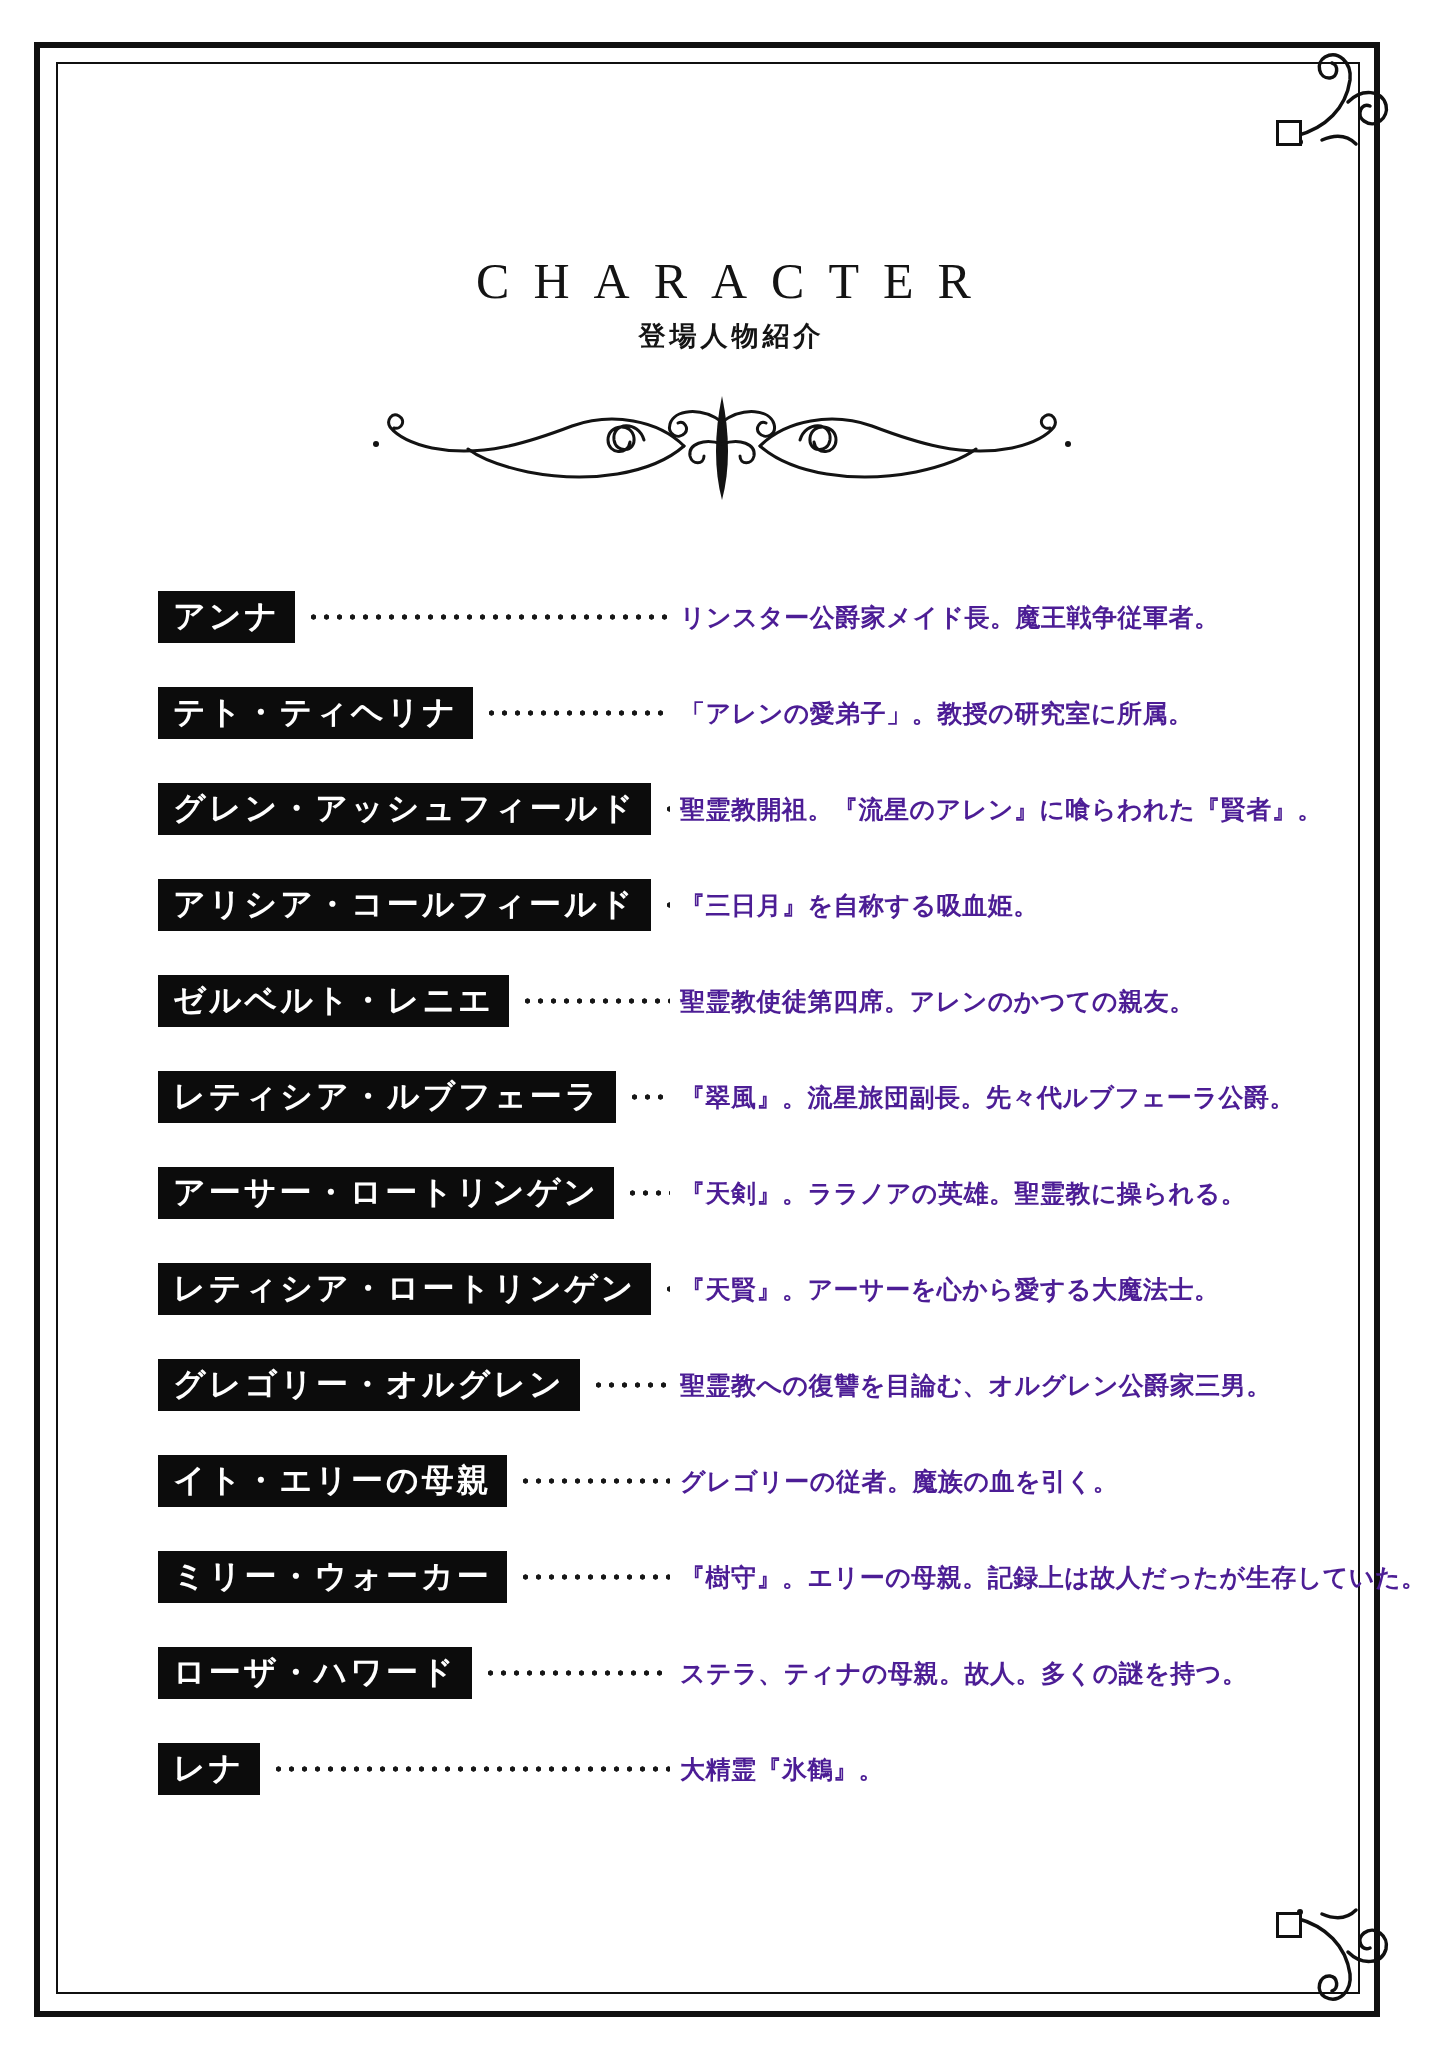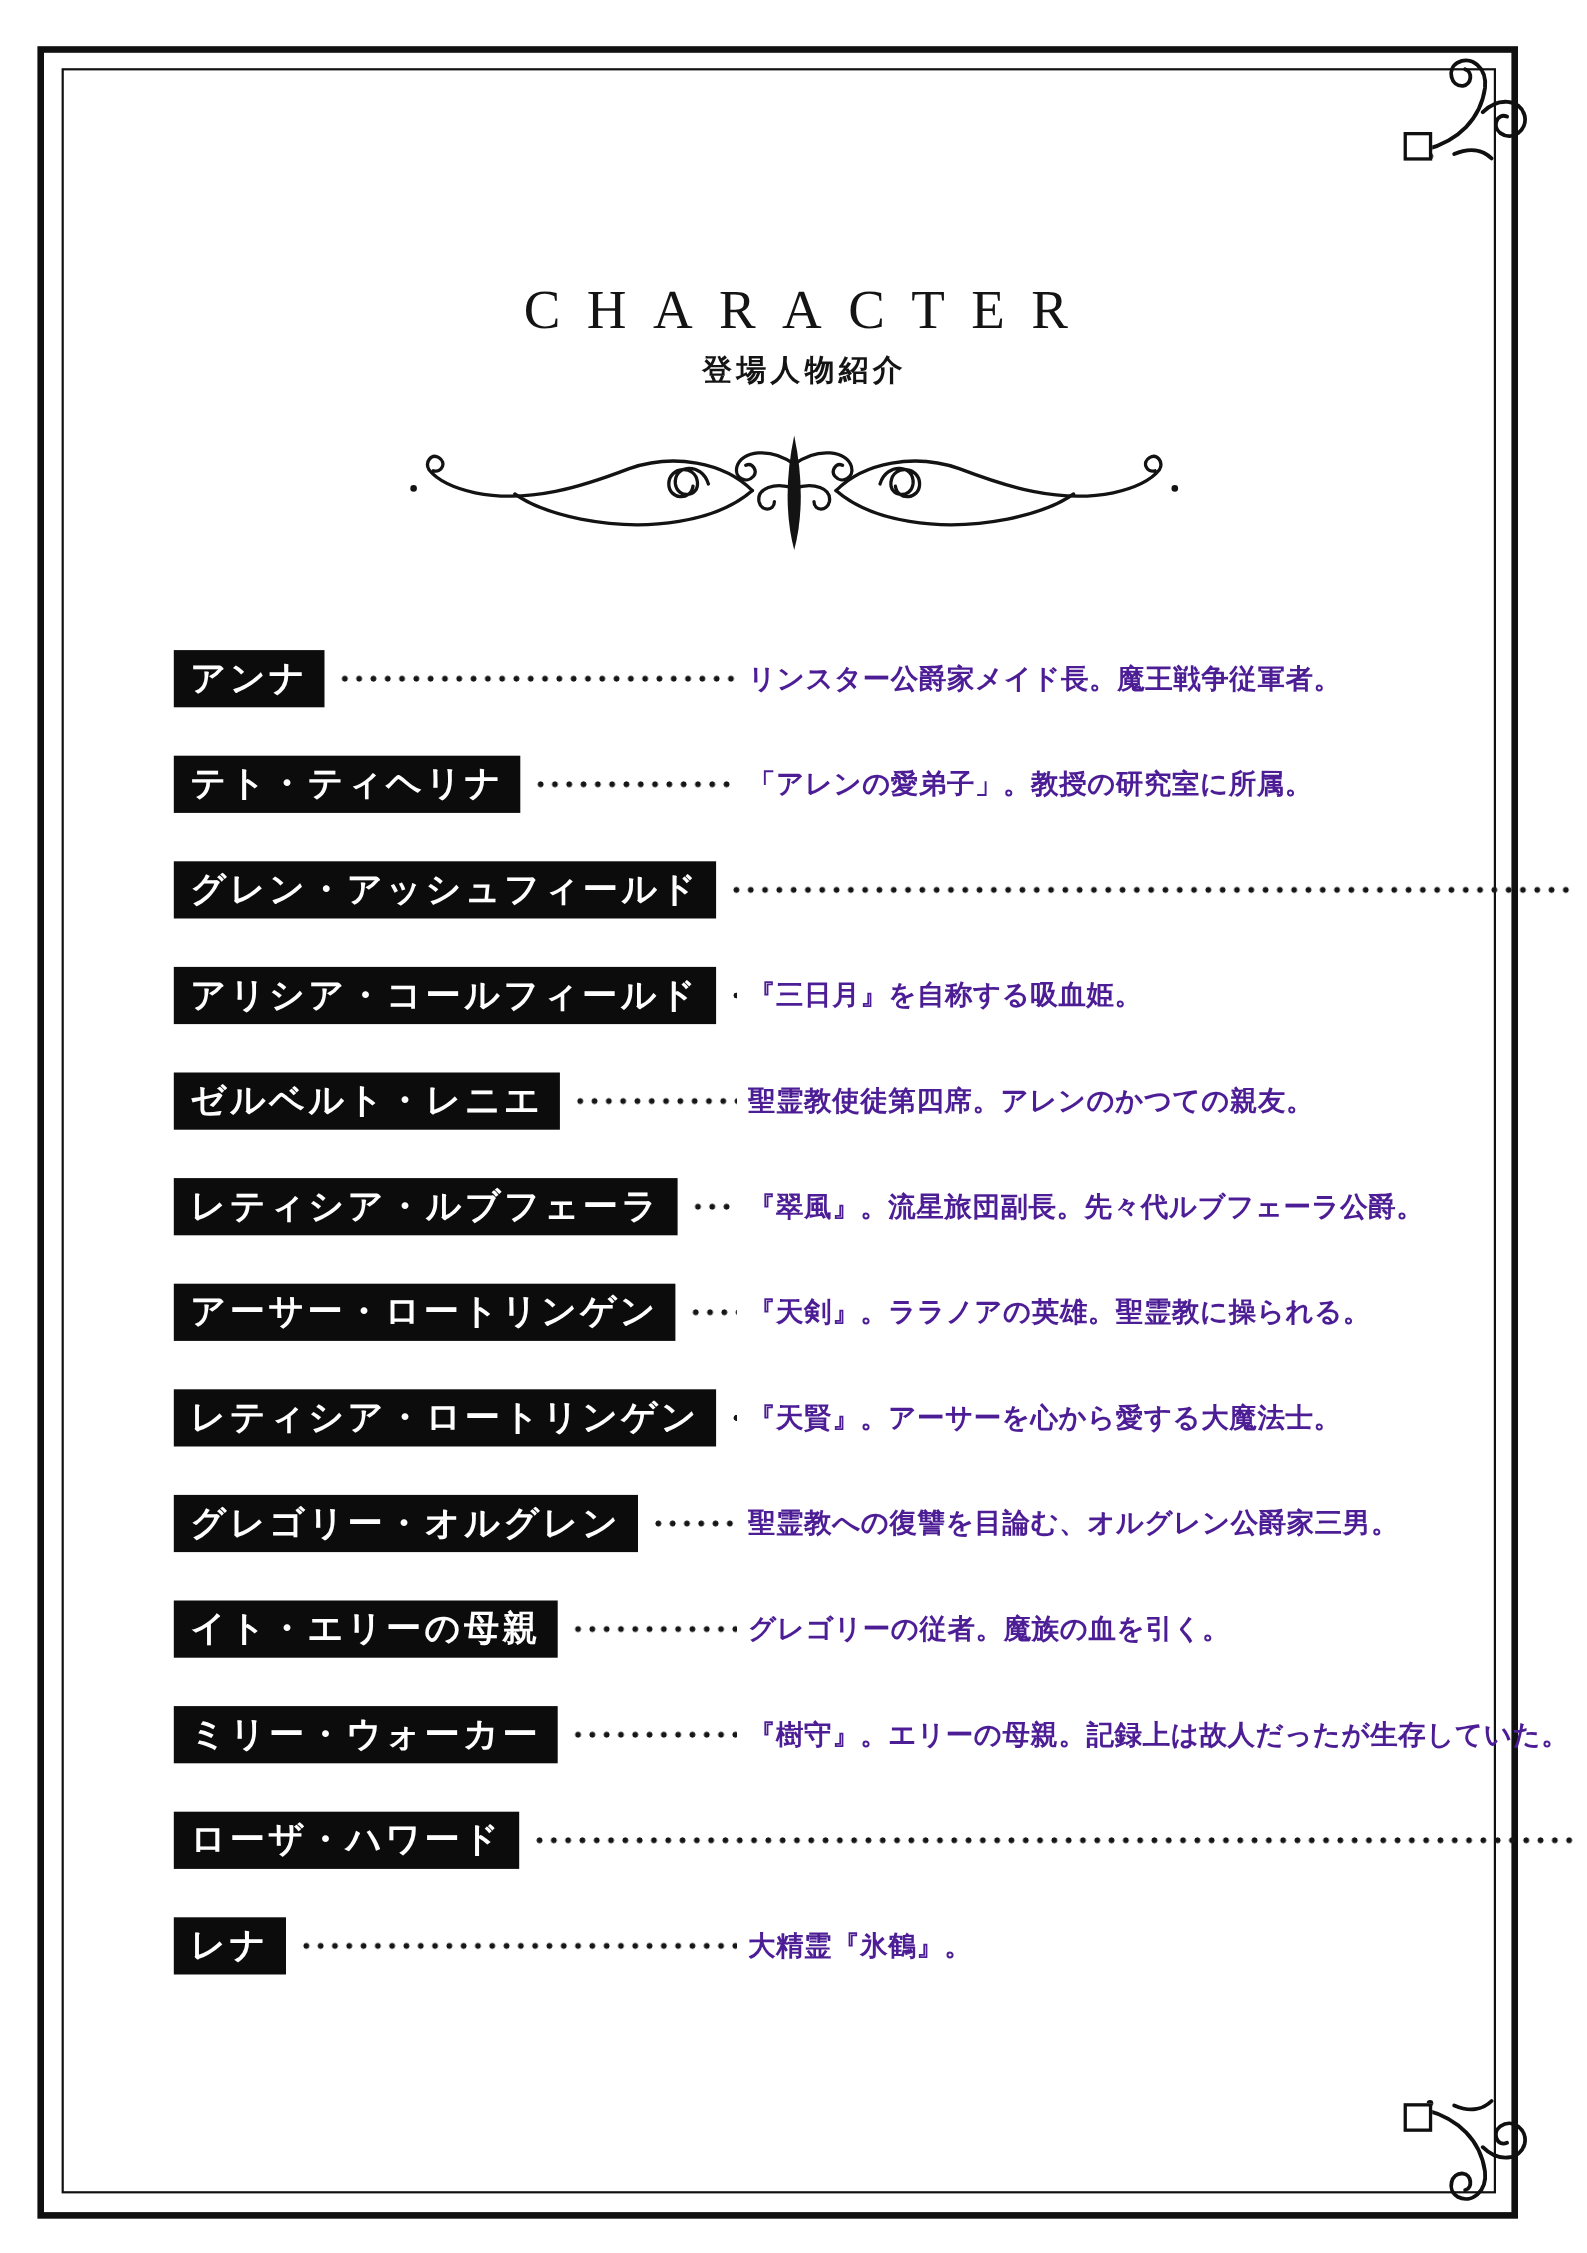--- a/index.html
+++ b/index.html
@@ -112,20 +112,21 @@
 
   <div class="char-row">
     <span class="char-badge">テト・ティヘリナ</span>
     <span class="leader"></span>
     <span class="char-desc">「アレンの愛弟子」。教授の研究室に所属。</span>
   </div>
 
   <div class="char-row">
     <span class="char-badge">グレン・アッシュフィールド</span>
     <span class="leader"></span>
+    <span class="char-desc">聖霊教開祖。『流星のアレン』に喰らわれた『賢者』。</span>
   </div>
 
   <div class="char-row">
     <span class="char-badge">アリシア・コールフィールド</span>
     <span class="leader"></span>
     <span class="char-desc">『三日月』を自称する吸血姫。</span>
   </div>
 
   <div class="char-row">
     <span class="char-badge">ゼルベルト・レニエ</span>
@@ -165,20 +166,21 @@
 
   <div class="char-row">
     <span class="char-badge">ミリー・ウォーカー</span>
     <span class="leader"></span>
     <span class="char-desc">『樹守』。エリーの母親。記録上は故人だったが生存していた。</span>
   </div>
 
   <div class="char-row">
     <span class="char-badge">ローザ・ハワード</span>
     <span class="leader"></span>
+    <span class="char-desc">ステラ、ティナの母親。故人。多くの謎を持つ。</span>
   </div>
 
   <div class="char-row">
     <span class="char-badge">レナ</span>
     <span class="leader"></span>
     <span class="char-desc">大精霊『氷鶴』。</span>
   </div>
 </div>
 
 </body></html>

